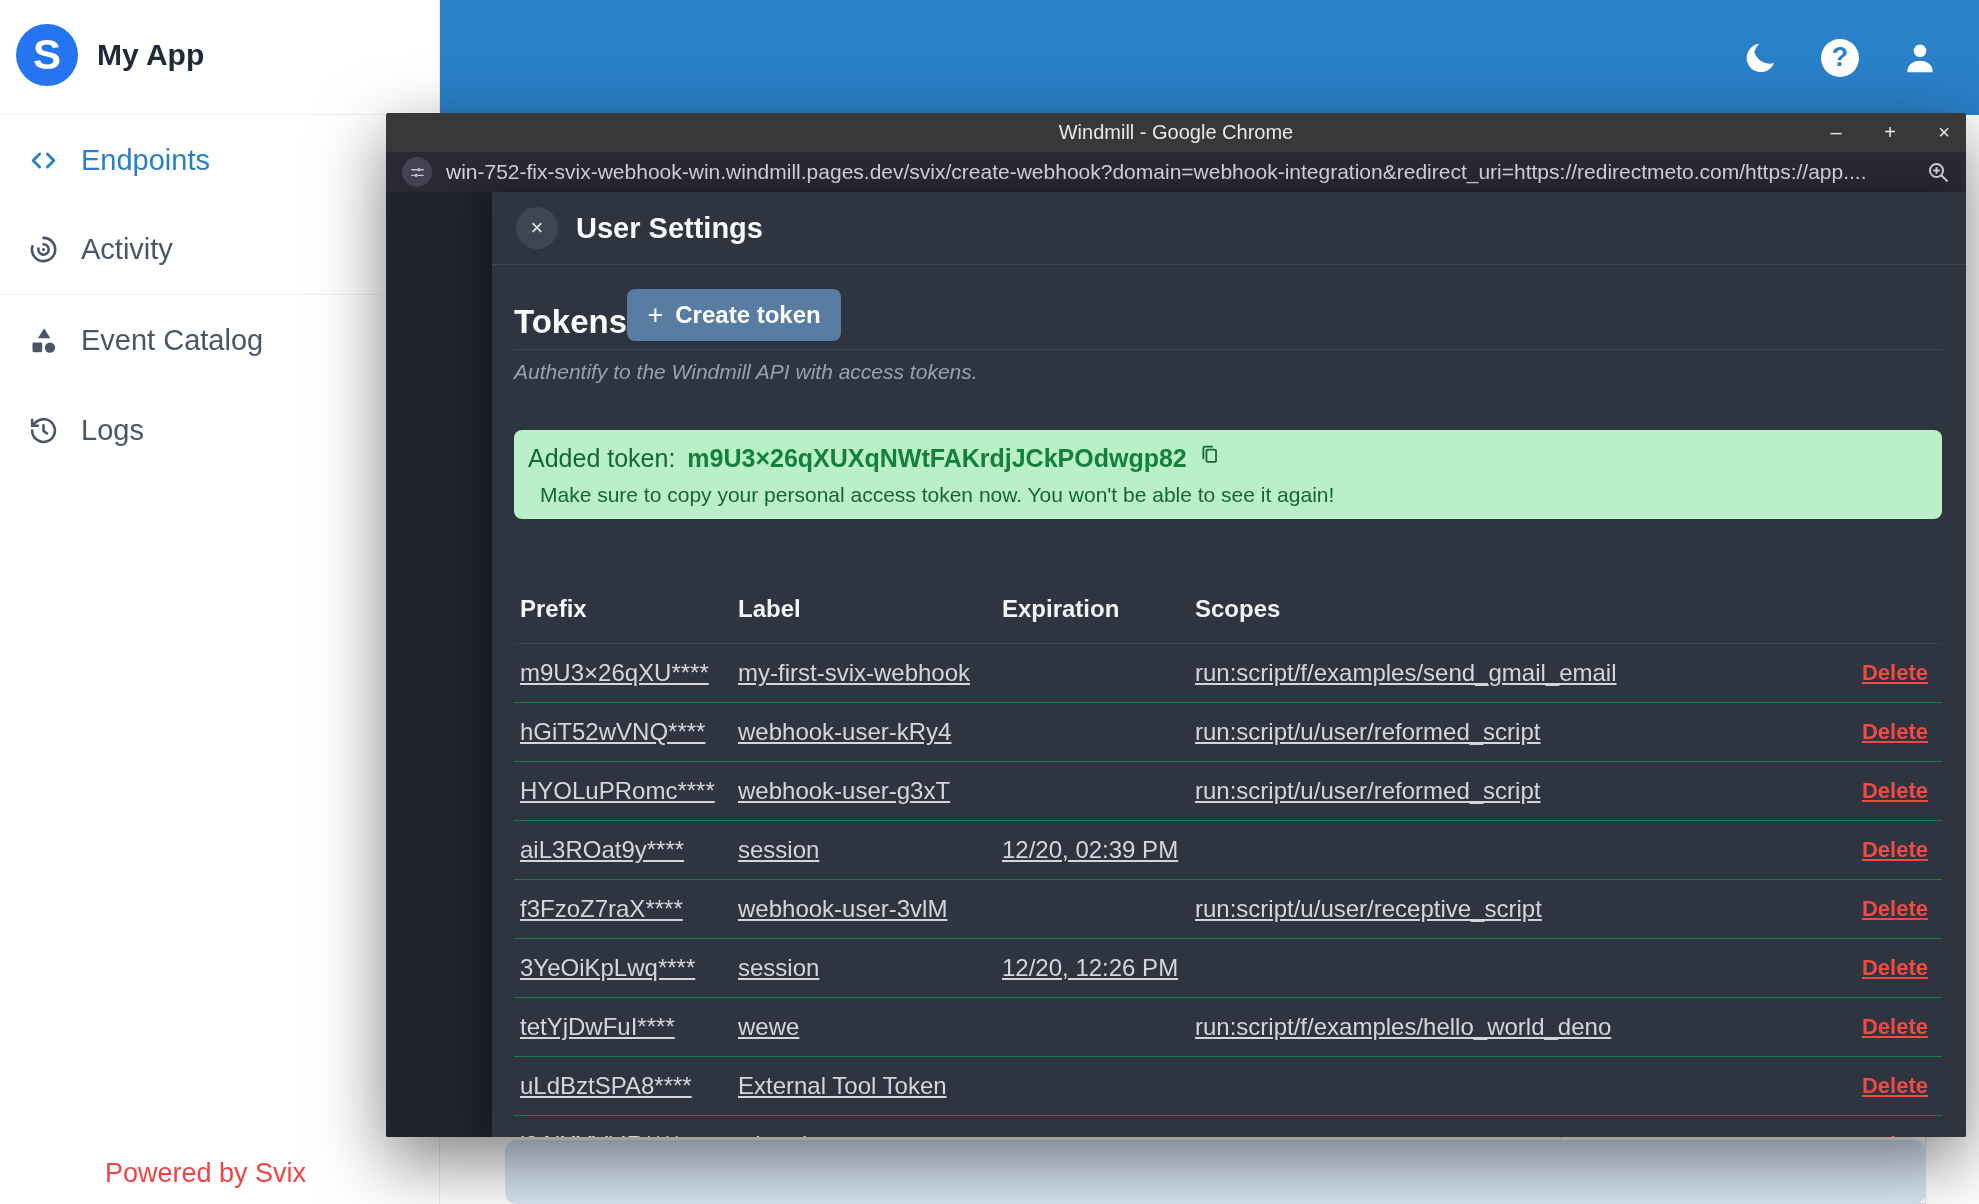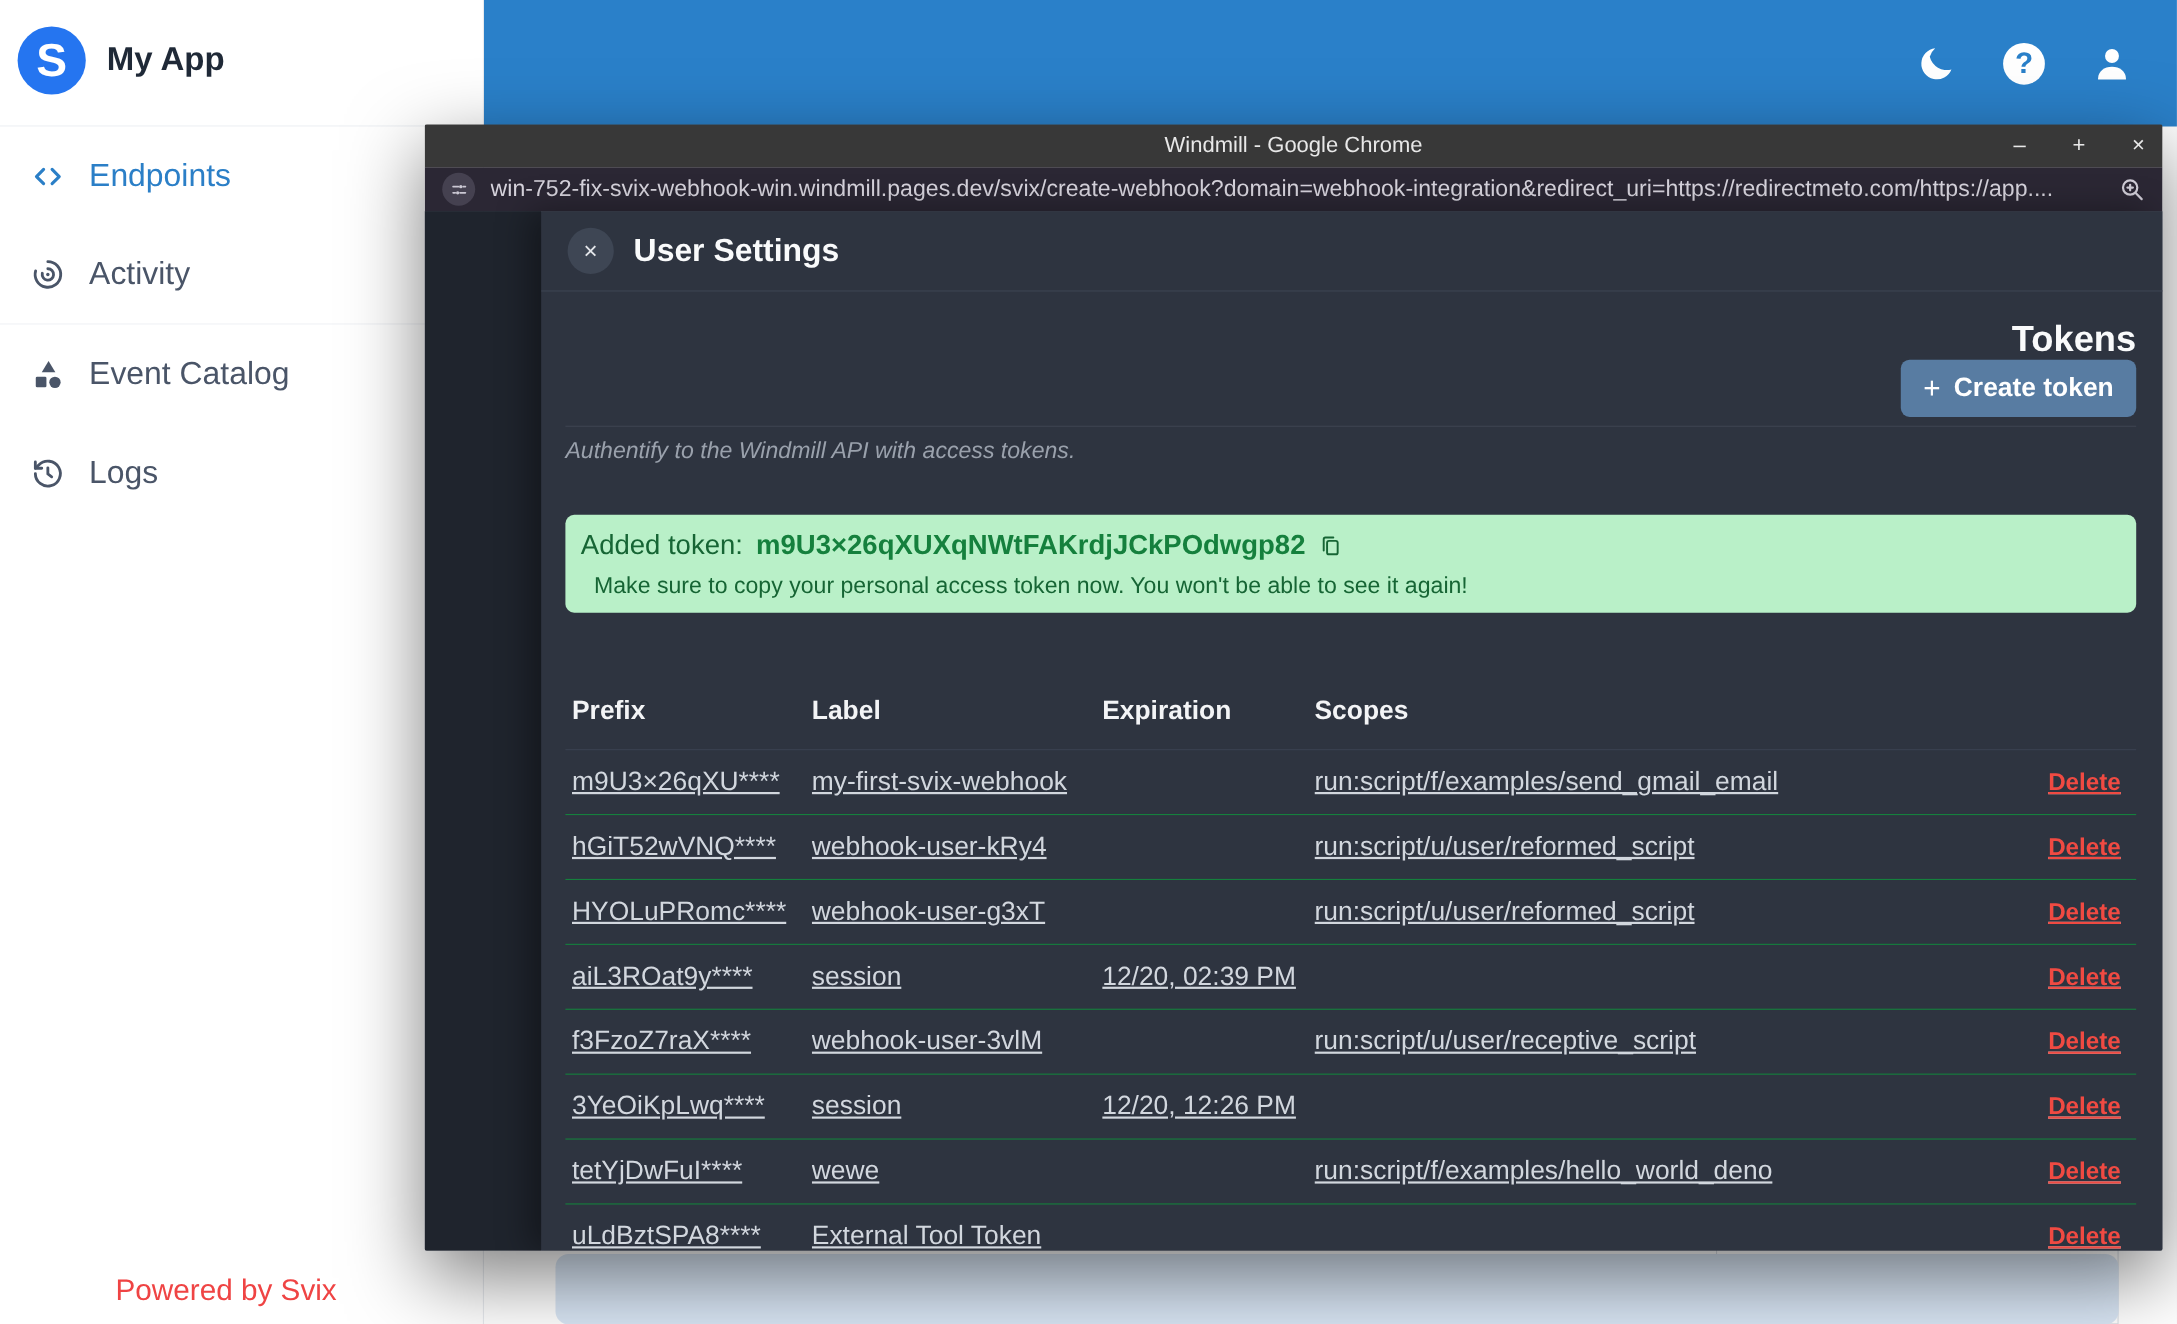--- a/index.html
+++ b/index.html
@@ -67,29 +67,29 @@
   .overlay-strip { width:106px; flex:0 0 106px; background:#1F242D; }
   .modal { flex:1; min-width:0; display:flex; flex-direction:column; background:#2E3440;
     box-shadow:-12px 0 28px rgba(0,0,0,.35); }
   .modal-header { height:73px; flex:0 0 73px; display:flex; align-items:center;
     padding-left:24px; gap:18px; border-bottom:1px solid #3D4452; }
   .close-btn { width:42px; height:42px; border-radius:50%; background:#3E4654; color:#E5E7EB;
     font-size:22px; display:flex; align-items:center; justify-content:center; cursor:pointer; }
   .modal-title { font-size:29px; font-weight:700; color:#F9FAFB; }
   .modal-body { padding:24px 24px 0 22px; }
   .tokens-row { display:flex; align-items:flex-end;
-    border-bottom:1px solid #3D4452; padding-bottom:8px;flex-direction:column; }
+    border-bottom:1px solid #3D4452; padding-bottom:8px; }
   .tokens-heading { font-size:33px; font-weight:700; color:#F9FAFB; }
   .create-btn { width:214px; height:52px; background:#587CA2; border:none; border-radius:8px;
     color:#fff; font-size:24px; font-weight:600; display:flex; align-items:center;
     justify-content:center; gap:12px; cursor:pointer; font-family:inherit; }
   .create-plus { font-weight:400; font-size:27px; }
   .subtitle { margin-top:10px; font-style:italic; font-size:21px; color:#9AA1AC; }
   .banner { margin-top:46px; background:#B9F0C8; border-radius:8px; padding:14px 20px 12px 14px; }
-  .banner-line1 { font-size:25px; color:#166534; display:flex; align-items:center; gap:12px; }
+  .banner-line1 { font-size:25px; color:#166534; display:flex; align-items:flex-start; gap:12px; }
   .banner-token { font-weight:700; color:#15803D; }
   .banner-note { margin-top:10px; margin-left:12px; font-size:21px; color:#166534; }
   .copy-icon { display:flex; cursor:pointer; }
 
   .tokens-table { margin-top:70px; }
   .thead, .trow { display:grid; grid-template-columns:218px 264px 193px 1fr 90px;
     align-items:center; padding-left:6px; }
   .thead { padding-top:6px; padding-bottom:20px; font-size:24px; font-weight:700; color:#F3F4F6;
     border-bottom:1px solid #3A4150; }
   .trow { height:59px; font-size:24px; color:#D2D7DE; border-bottom:1px solid #15803d;text-decoration:underline; }

